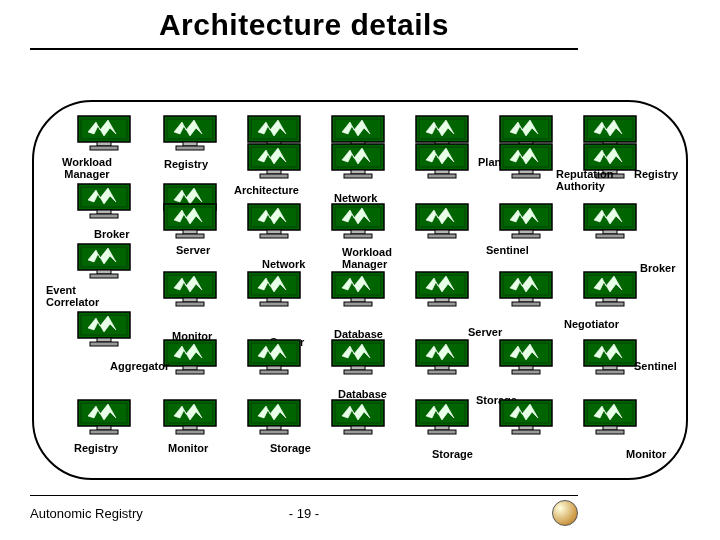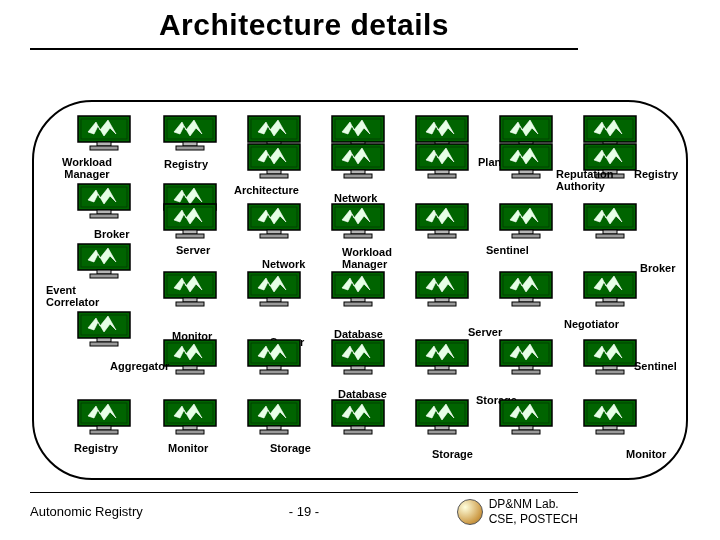--- a/index.html
+++ b/index.html
@@ -451,17 +451,16 @@
 
   </div>
 
   <div class="footer">
     <hr class="hr2">
     <div class="footrow">
       <span>Autonomic Registry</span>
       <span class="mid">- 19 -</span>
       <span class="lab">
         <span class="labicon"></span>
-        <span class="labtext"><span>DP&amp;NM Lab.</span><br><span>CSE, POSTECH</span></span>
       </span>
     </div>
   </div>
 </div>
 
 </body></html>

